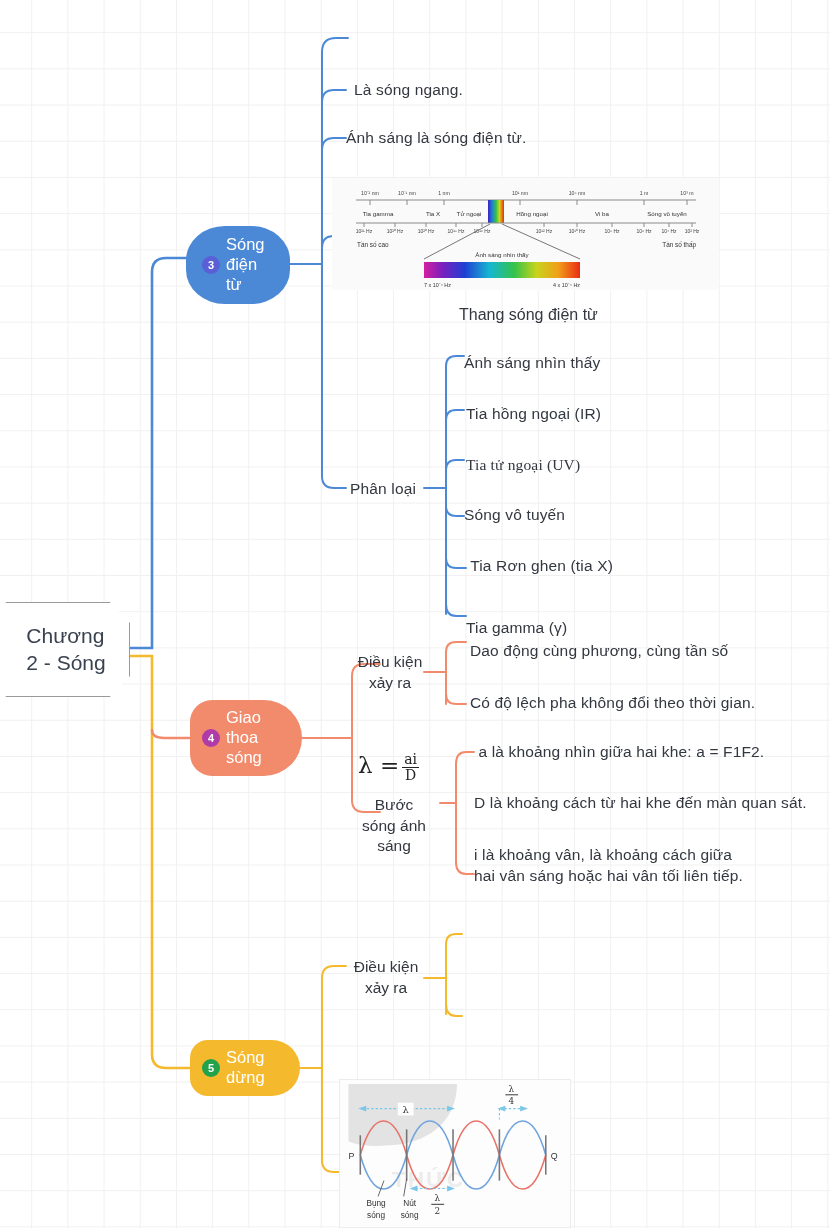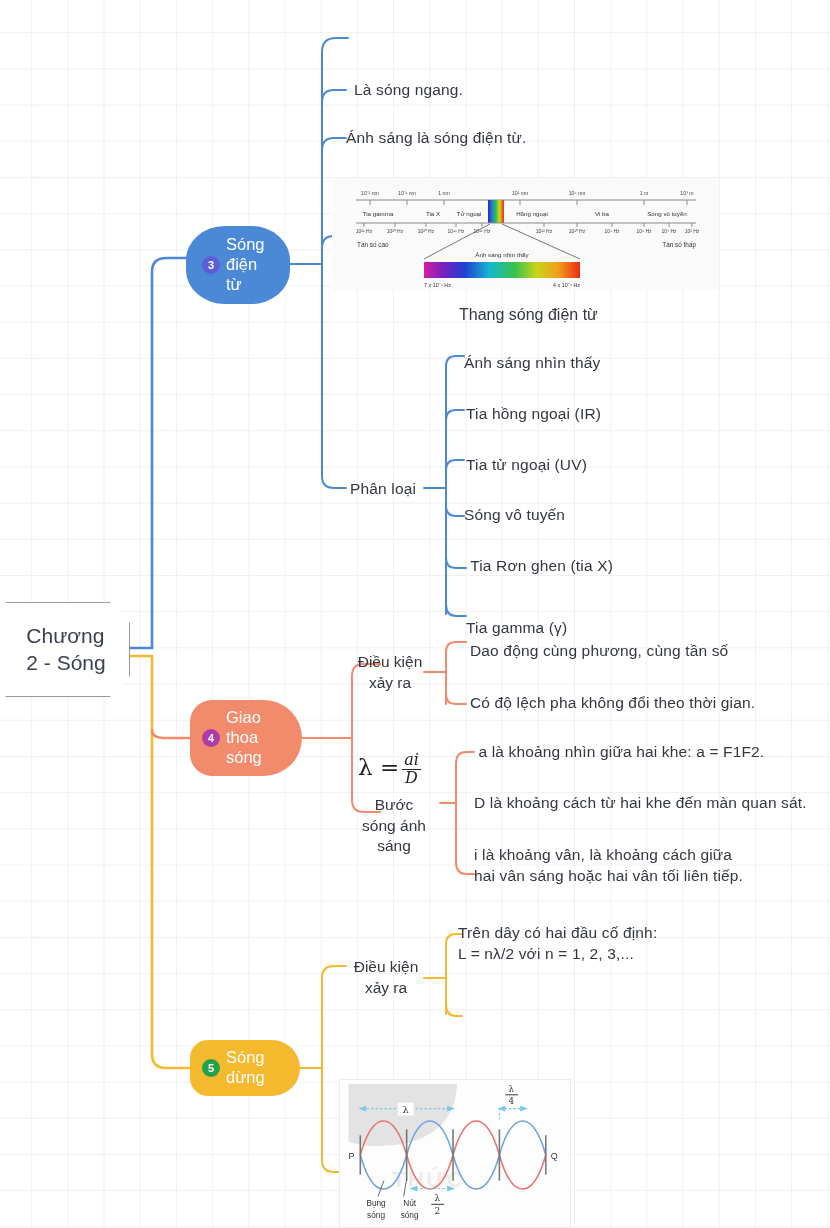--- a/index.html
+++ b/index.html
@@ -145,22 +145,21 @@
     position: absolute;
     left: 358px; top: 752px;
     font-family: "DejaVu Serif", serif;
     font-size: 23px;
     color: #232323;
   }
   .eq-lambda .frac {
     display: inline-block;
     vertical-align: middle;
     text-align: center;
-    font-size: 16px;
-    font-style: italic;
+    font-size: 14px;
     line-height: 1.05;
     margin-left: 3px;
   }
   .eq-lambda .frac .num { display: block; border-bottom: 1.3px solid #232323; padding: 0 2px;}
   .eq-lambda .frac .den { display: block; padding: 0 2px;}
 </style>
 </head>
 <body>
 
 <div id="canvas">
@@ -328,21 +327,21 @@
         <text x="92" y="109">7 x 10⁻⁴ Hz</text>
         <text x="248" y="109" text-anchor="end">4 x 10⁻⁴ Hz</text>
       </g>
     </svg>
   </div>
   <div id="spectrum-caption">Thang sóng điện từ</div>
 
   <div class="leaf" style="left:350px; top:479px;">Phân loại</div>
   <div class="leaf" style="left:464px; top:353px;">Ánh sáng nhìn thấy</div>
   <div class="leaf" style="left:466px; top:404px;">Tia hồng ngoại (IR)</div>
-  <div class="leaf" style="left:466px; top:455px;">Tia tử ngoại (UV)</div>
+  <div class="leaf" style="left:466px; top:455px;font-family:Liberation Serif, serif;">Tia tử ngoại (UV)</div>
   <div class="leaf" style="left:464px; top:505px;">Sóng vô tuyến</div>
   <div class="leaf" style="left:466px; top:556px;"> Tia Rơn ghen (tia X)</div>
   <div class="leaf" style="left:466px; top:606px;margin-top:12px;">Tia gamma (γ)</div>
 
   <div class="branch-node" id="node-giaothoa">
     <span class="branch-badge" style="background:#b03ba8;">4</span>
     <span class="branch-label">Giao
 thoa
 sóng</span>
   </div>
@@ -364,22 +363,20 @@
   <div class="leaf" style="left:474px; top:793px;">D là khoảng cách từ hai khe đến màn quan sát.</div>
 
   <div class="branch-node" id="node-songdung">
     <span class="branch-badge" style="background:#22a24a;">5</span>
     <span class="branch-label">Sóng
 dừng</span>
   </div>
 
   <div class="sublabel" style="left:348px; top:957px; width:76px;">Điều kiện
 xảy ra</div>
-  <div class="leaf" style="left:458px; top:923px;">Trên dây có hai đầu cố định:
-L = nλ/2 với n = 1, 2, 3,...</div>
 
   <div id="standingwave-figure">
     <svg viewBox="0 0 232 149" width="230" height="147">
       <rect x="0" y="0" width="232" height="149" fill="#fdfdfd"></rect>
 
       <path d="M8 4 H118 C118 36 96 62 54 66 C34 68 16 66 8 62 Z" fill="#e3e3e3"></path>
 
       <text x="52" y="108" font-family="Liberation Sans, sans-serif" font-size="23" font-weight="bold" fill="#ececec" letter-spacing="2">THỨC</text>
 
       <path d="M20 76 C33 30 54 30 67 76 C80 122 101 122 114 76 C127 30 148 30 161 76 C174 122 195 122 208 76" fill="none" stroke="#e8736a" stroke-width="1.6"></path>

